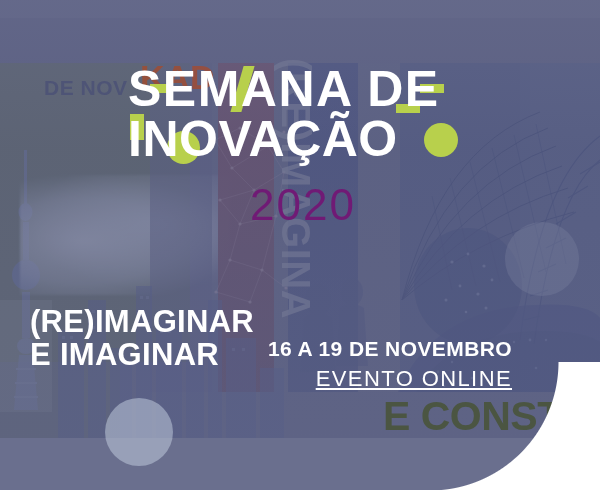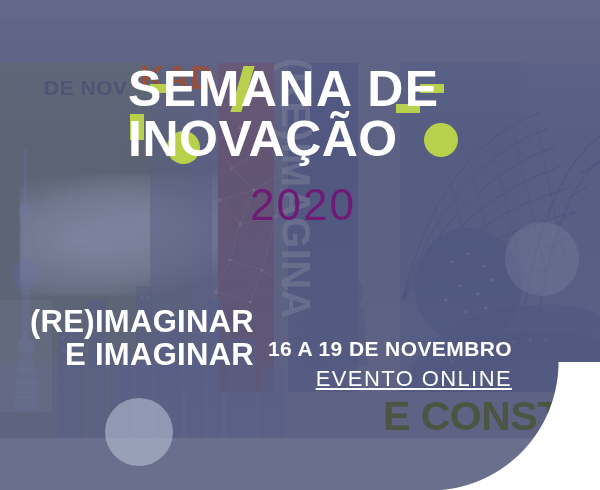--- a/index.html
+++ b/index.html
@@ -265,21 +265,20 @@
   
   .headline {
     position: absolute;
     left: 30px;
     top: 305px;
     color: #ffffff;
     font-weight: 800;
     font-size: 31px;
     line-height: 33px;
     letter-spacing: .3px;
-    text-align: right;
   }
   .headline div { white-space: nowrap; }
 
   
   .dateblock {
     position: absolute;
     right: 28px;
     top: 337px;
     text-align: right;
     color: #ffffff;

